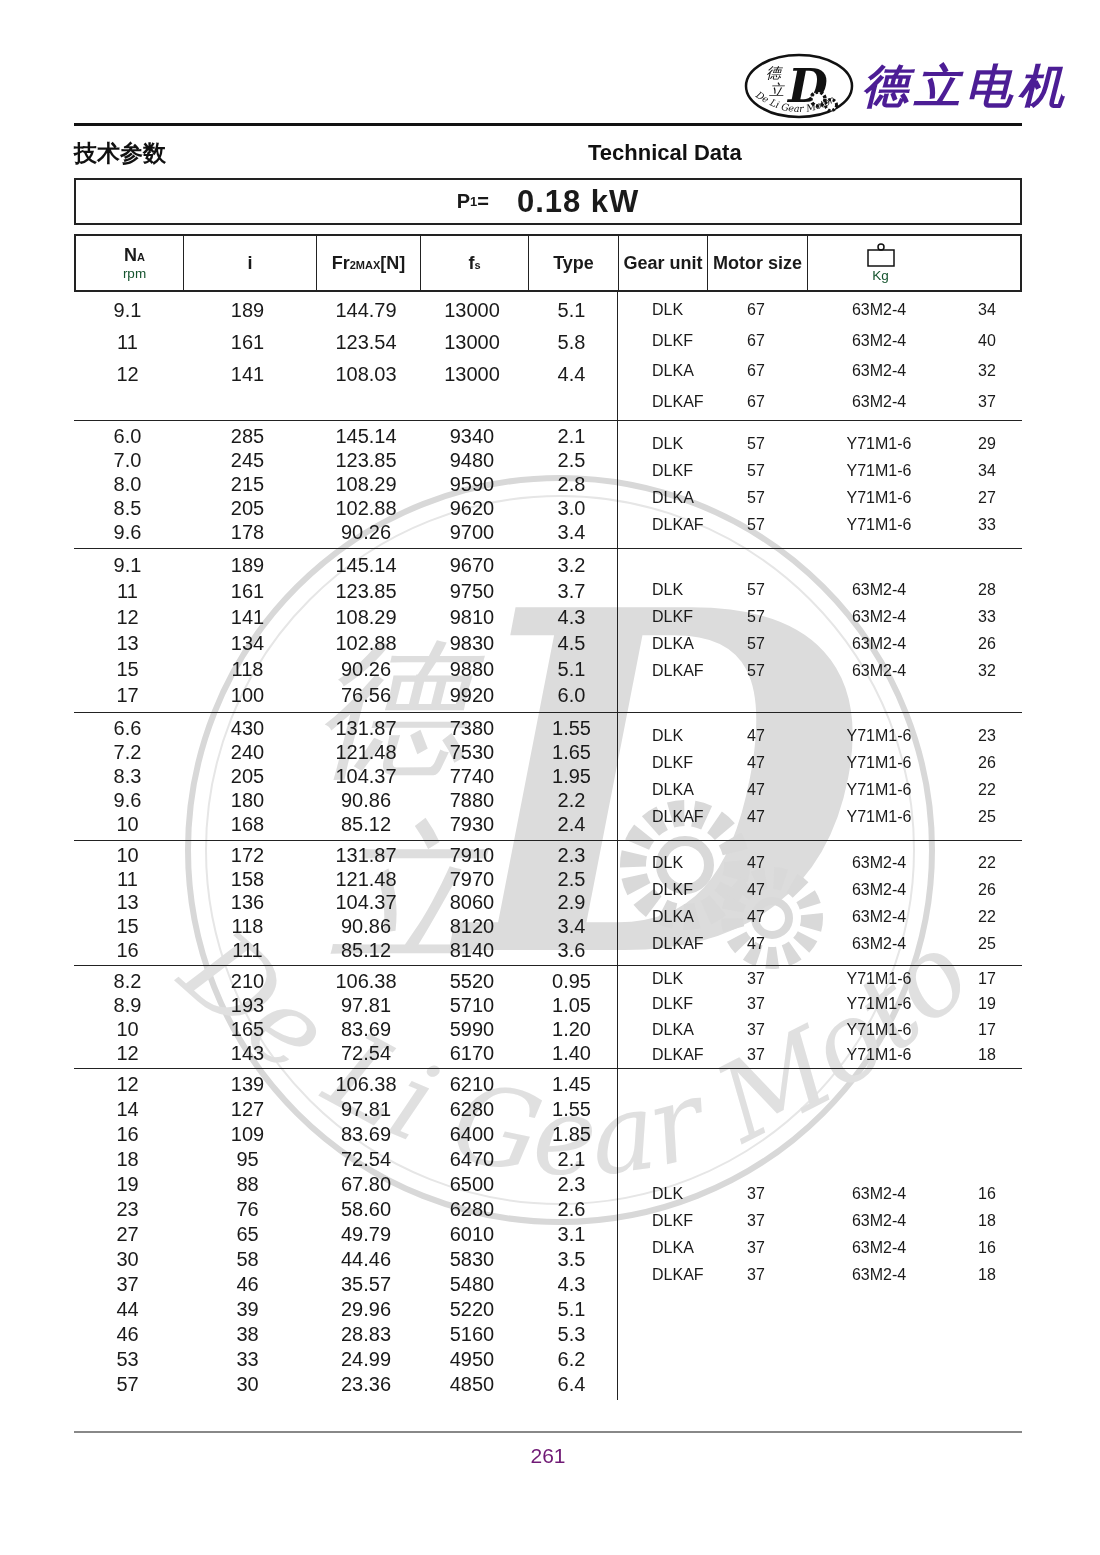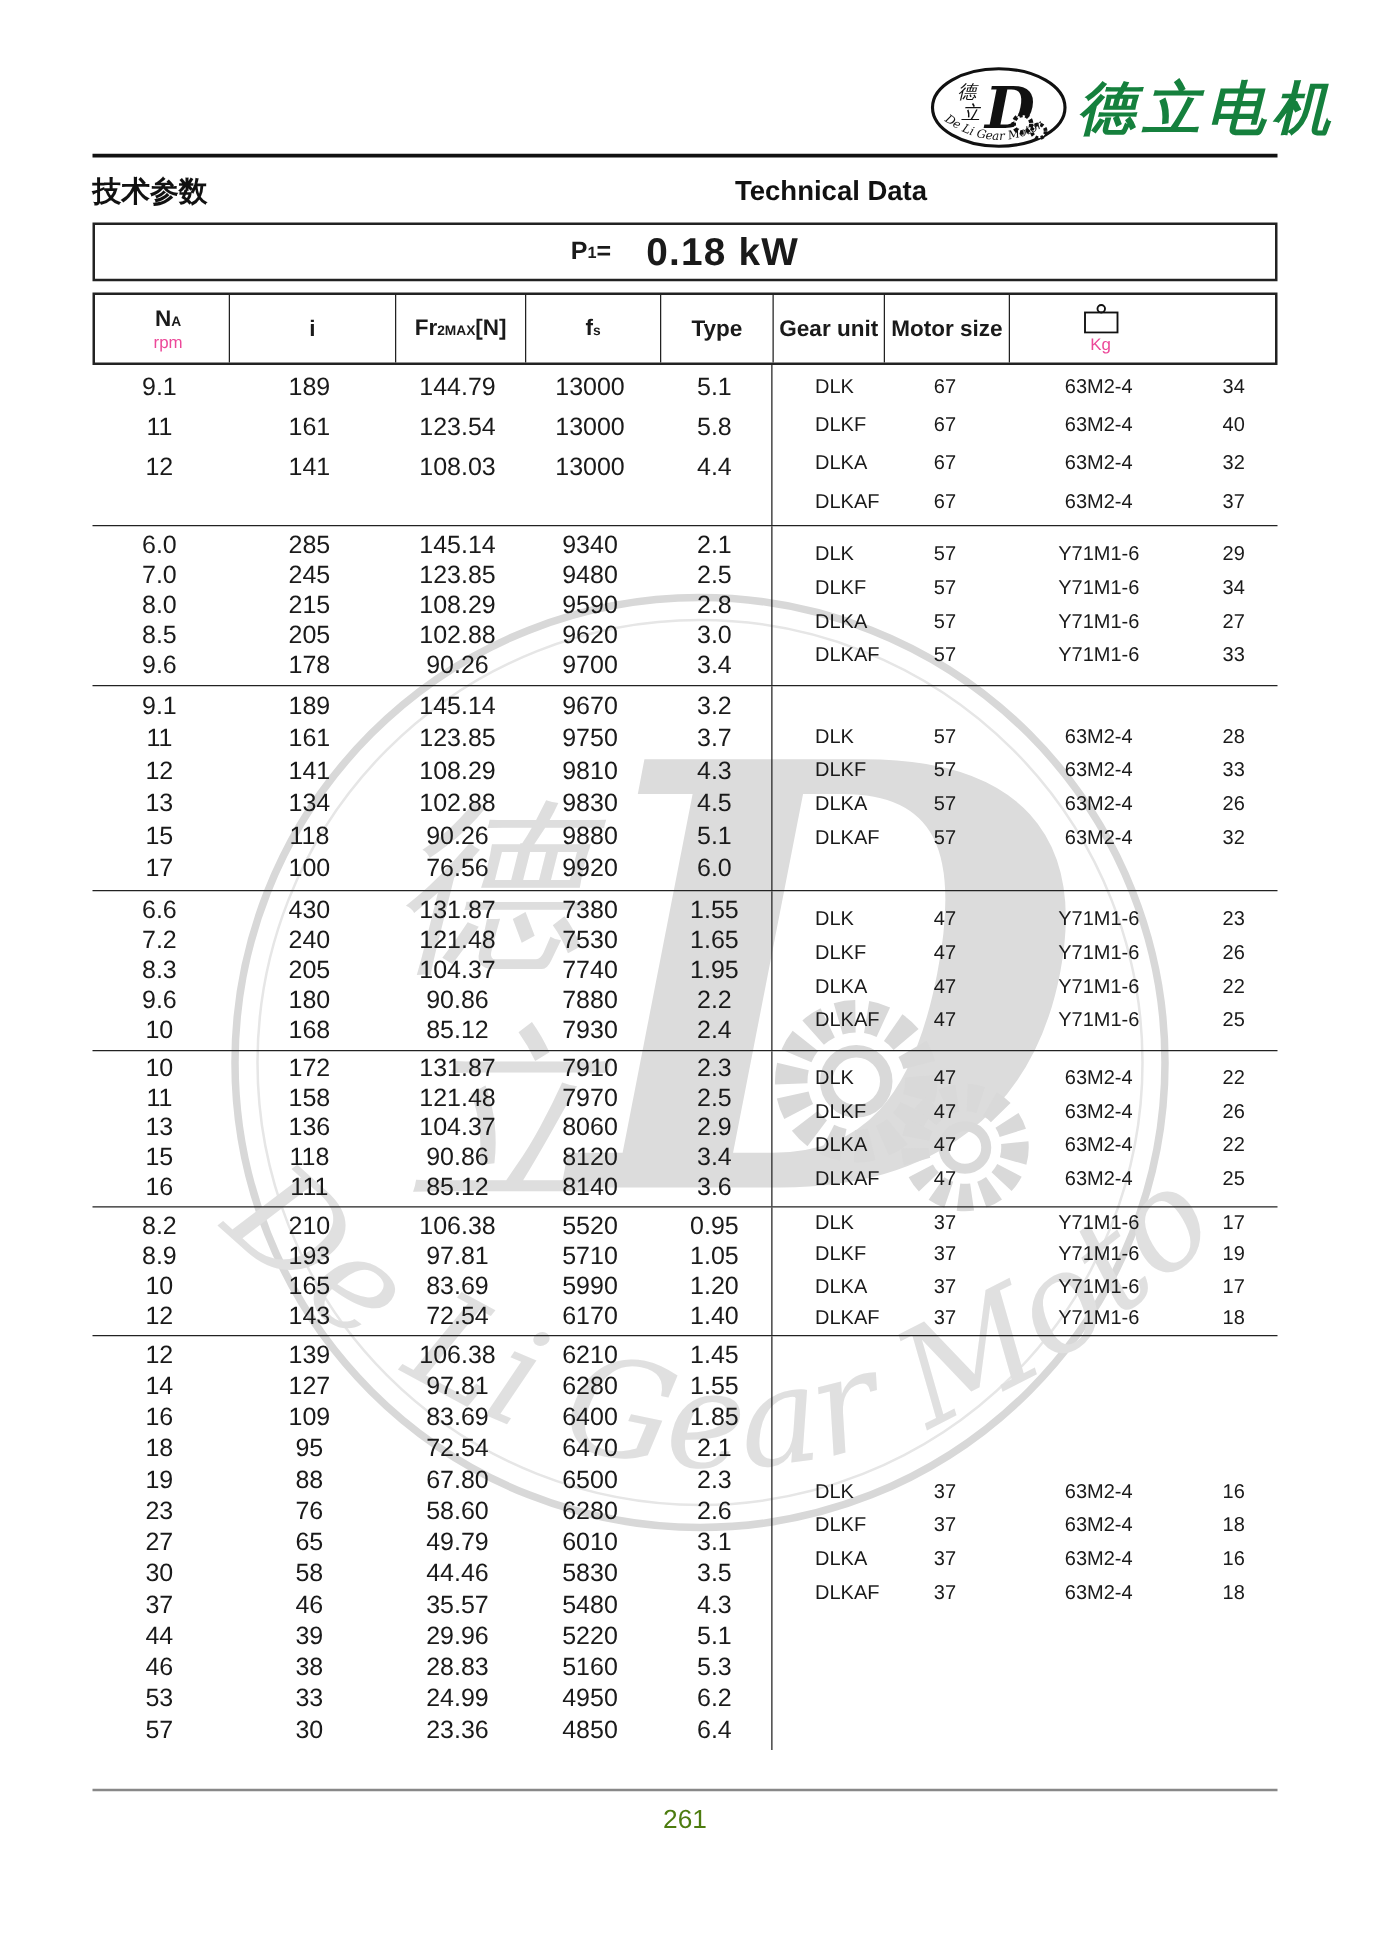--- a/index.html
+++ b/index.html
@@ -5,42 +5,42 @@
   html,body{margin:0;padding:0;background:#fff;}
   .page{position:relative;width:1100px;height:1555px;background:#fff;overflow:hidden;
         font-family:"Liberation Sans",sans-serif;color:#1a1a1a;}
   .layer{position:absolute;z-index:1;}
   
   .watermark{position:absolute;left:140px;top:430px;z-index:0;}
   
   .logo{position:absolute;left:742px;top:50px;}
   .brand-cn{position:absolute;left:862px;top:56px;width:170px;
             font-family:"DejaVu Serif",serif;font-weight:bold;font-style:italic;
-            font-size:46px;letter-spacing:6px;white-space:nowrap;color:#15803d;}
+            font-size:46px;letter-spacing:6px;white-space:nowrap;color:#4c1d95;}
   .top-rule{position:absolute;left:74px;top:123px;width:948px;height:3px;background:#111;}
   .sec-title-cn{position:absolute;left:74px;top:138px;font-size:23px;font-weight:bold;color:#111;}
   .sec-title-en{position:absolute;left:588px;top:140px;font-size:22px;font-weight:bold;color:#111;}
   
   .power-box{position:absolute;left:74px;top:178px;width:948px;height:47px;
              border:2px solid #222;box-sizing:border-box;
              display:flex;align-items:center;justify-content:center;}
   .power-p{font-weight:bold;font-size:20px;}
   .power-sub{font-weight:bold;font-size:13px;vertical-align:-3px;}
   .power-eq{font-weight:bold;font-size:20px;}
   .power-val{font-weight:bold;font-size:31px;letter-spacing:1px;margin-left:28px;}
   
   .thead{position:absolute;left:74px;top:234px;width:948px;height:58px;
          border:2px solid #222;box-sizing:border-box;display:grid;
          grid-template-columns:107px 133px 104px 108px 90px 89px 100px 146px 69px;}
   .th{border-left:1px solid #222;display:flex;flex-direction:column;
       align-items:center;justify-content:center;line-height:1.15;}
   .th:first-child{border-left:none;padding-left:10px;}
   .th-main{font-weight:bold;font-size:18px;}
   .th-sub{font-weight:bold;font-size:11px;}
-  .th-unit{font-size:13.5px;color:#ec4899;}
+  .th-unit{font-size:13.5px;color:#14532d;}
   .kg-icon{display:block;margin-bottom:1px;}
   
   .tbody{position:absolute;left:74px;top:292px;width:948px;}
   .block{display:flex;box-sizing:border-box;}
   .block + .block{border-top:1px solid #222;}
   .block:nth-child(1){height:128px;}
   .block:nth-child(2){height:128px;}
   .block:nth-child(3){height:164px;}
   .block:nth-child(4){height:128px;}
   .block:nth-child(5){height:125px;}
@@ -54,21 +54,21 @@
   .block-right{width:405px;border-left:1px solid #222;box-sizing:border-box;
                display:flex;flex-direction:column;justify-content:center;}
   .block:nth-child(1) .block-right{justify-content:space-around;padding:3px 0;}
   .row-right{display:grid;grid-template-columns:88px 100px 146px 70px;
              font-size:16px;height:27px;align-items:center;min-height:0;}
   .row-right .ct{text-align:center;}
   .row-right .ct-type{text-align:left;padding-left:34px;}
   
   .footer-rule{position:absolute;left:74px;top:1431px;width:948px;height:2px;background:#888;}
   .page-num{position:absolute;left:74px;top:1444px;width:948px;text-align:center;
-            font-size:21px;color:#4d7c0f;}
+            font-size:21px;color:#701a75;}
 </style>
 </head>
 <body>
 
 <div class="page">
 
   <svg class="watermark" width="860" height="830" viewBox="0 0 860 830">
     <circle cx="420" cy="420" r="372" fill="none" stroke="#d8d8d8" stroke-width="6"></circle>
     <circle cx="420" cy="420" r="354" fill="none" stroke="#e6e6e6" stroke-width="2"></circle>
     <text x="175" y="330" font-family="DejaVu Serif, serif" font-size="150" font-style="italic" fill="#dedede">德</text>

